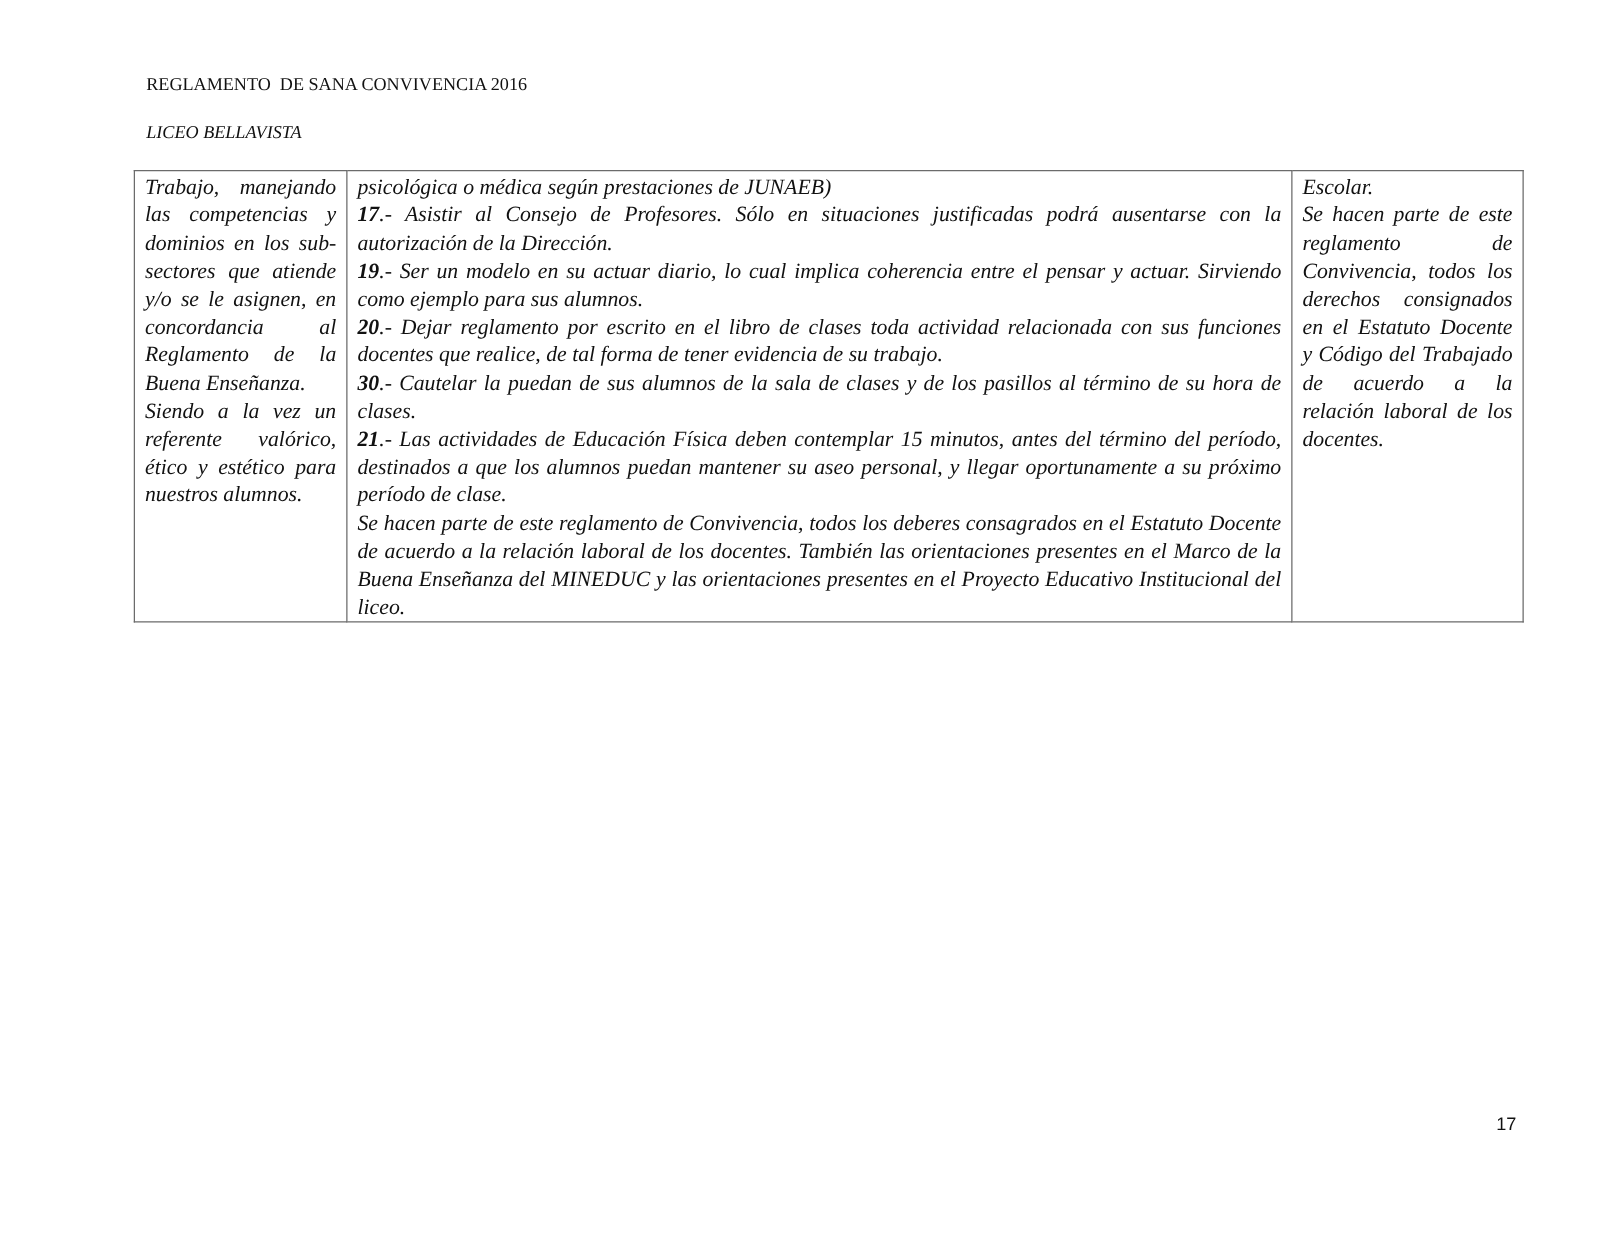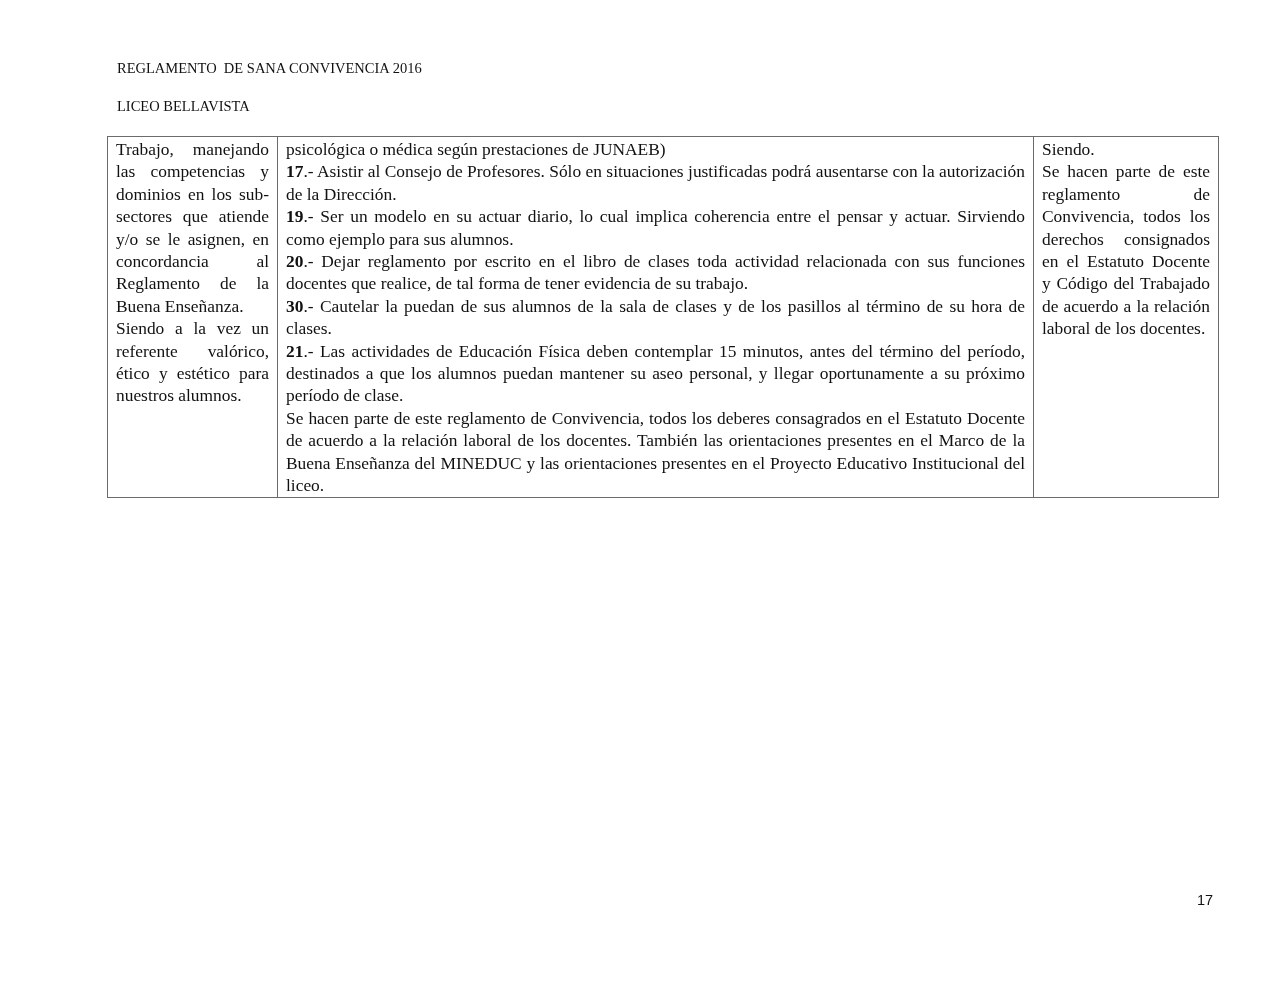--- a/index.html
+++ b/index.html
@@ -17,21 +17,21 @@
     }
     .header-line {
       position: absolute;
       left: 117px;
       font-size: 14.5px;
       line-height: 18px;
       white-space: pre;
       text-align: right;
     }
     #doc-title { top: 59px; }
-    #school-name { top: 97px; }
+    #school-name { top: 97px; font-style: italic; }
 
     table.reg {
       position: absolute;
       left: 107px;
       top: 136px;
       width: 1111px;
       border-collapse: collapse;
       table-layout: fixed;
     }
     table.reg td {
@@ -40,21 +40,21 @@
       padding: 1px 8px 0 8px;
       font-size: 17.4px;
       line-height: 22.4px;
       text-align: justify;
       text-align-last: left;
     }
     col.c1 { width: 170px; }
     col.c2 { width: 756px; }
     col.c3 { width: 185px; }
 
-    .para { display: block; }
+    .para { display: block; font-style: italic; }
     .num { font-weight: bold; }
 
     #page-number {
       position: absolute;
       left: 1197px;
       top: 892px;
       font-family: "Liberation Sans", "DejaVu Sans", sans-serif;
       font-size: 14.5px;
       color: #111111;
     }
@@ -80,20 +80,20 @@
     <td>
       <span class="para">psicológica o médica según prestaciones de JUNAEB)</span>
       <span class="para"><span class="num">17</span><span>.- Asistir al Consejo de Profesores. Sólo en situaciones justificadas podrá ausentarse con la autorización de la Dirección.</span></span>
       <span class="para"><span class="num">19</span><span>.- Ser un modelo en su actuar diario, lo cual implica coherencia entre el pensar y actuar. Sirviendo como ejemplo para sus alumnos.</span></span>
       <span class="para"><span class="num">20</span><span>.- Dejar reglamento por escrito en el libro de clases toda actividad relacionada con sus funciones docentes que realice, de tal forma de tener evidencia de su trabajo.</span></span>
       <span class="para"><span class="num">30</span><span>.- Cautelar la puedan de sus alumnos de la sala de clases y de los pasillos al término de su hora de clases.</span></span>
       <span class="para"><span class="num">21</span><span>.- Las actividades de Educación Física deben contemplar 15 minutos, antes del término del período, destinados a que los alumnos puedan mantener su aseo personal, y llegar oportunamente a su próximo período de clase.</span></span>
       <span class="para">Se hacen parte de este reglamento de Convivencia, todos los deberes consagrados en el Estatuto Docente de acuerdo a la relación laboral de los docentes. También las orientaciones presentes en el Marco de la Buena Enseñanza del MINEDUC y las orientaciones presentes en el Proyecto Educativo Institucional del liceo.</span>
     </td>
     <td>
-      <span class="para">Siendo.</span>
+      <span class="para">Escolar.</span>
       <span class="para">Se hacen parte de este reglamento de Convivencia, todos los derechos consignados en el Estatuto Docente y Código del Trabajado de acuerdo a la relación laboral de los docentes.</span>
     </td>
   </tr>
 </tbody>
   </table>
 
 <div id="page-number">17</div>
 
 </body></html>

